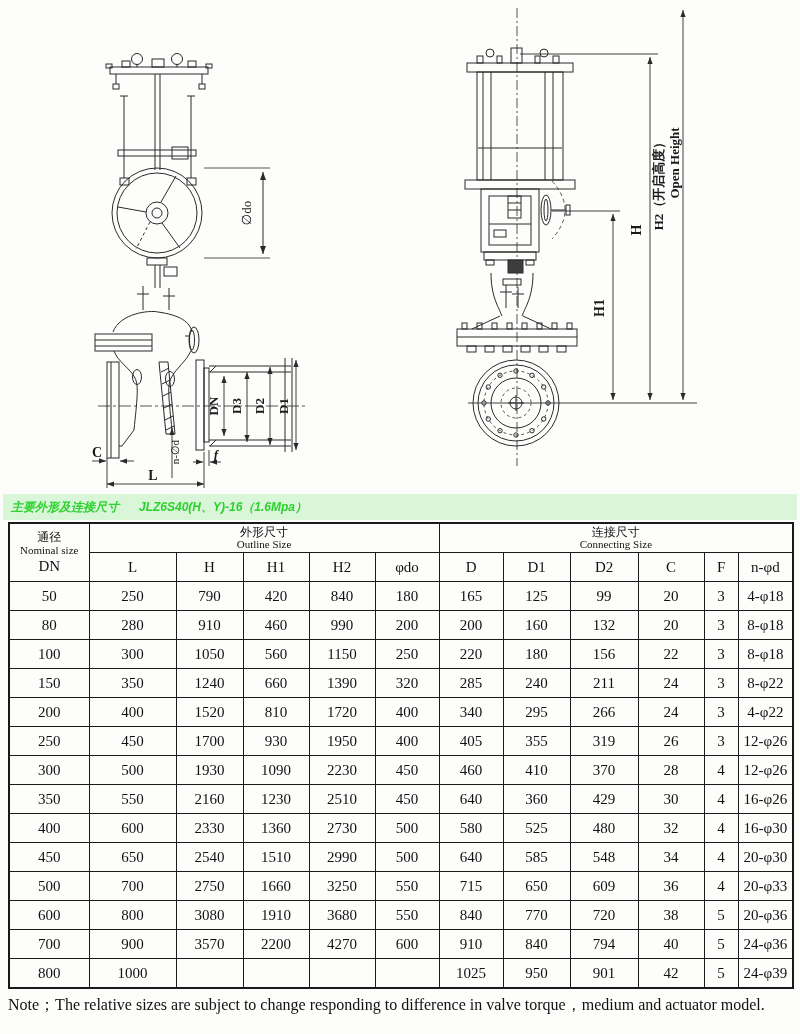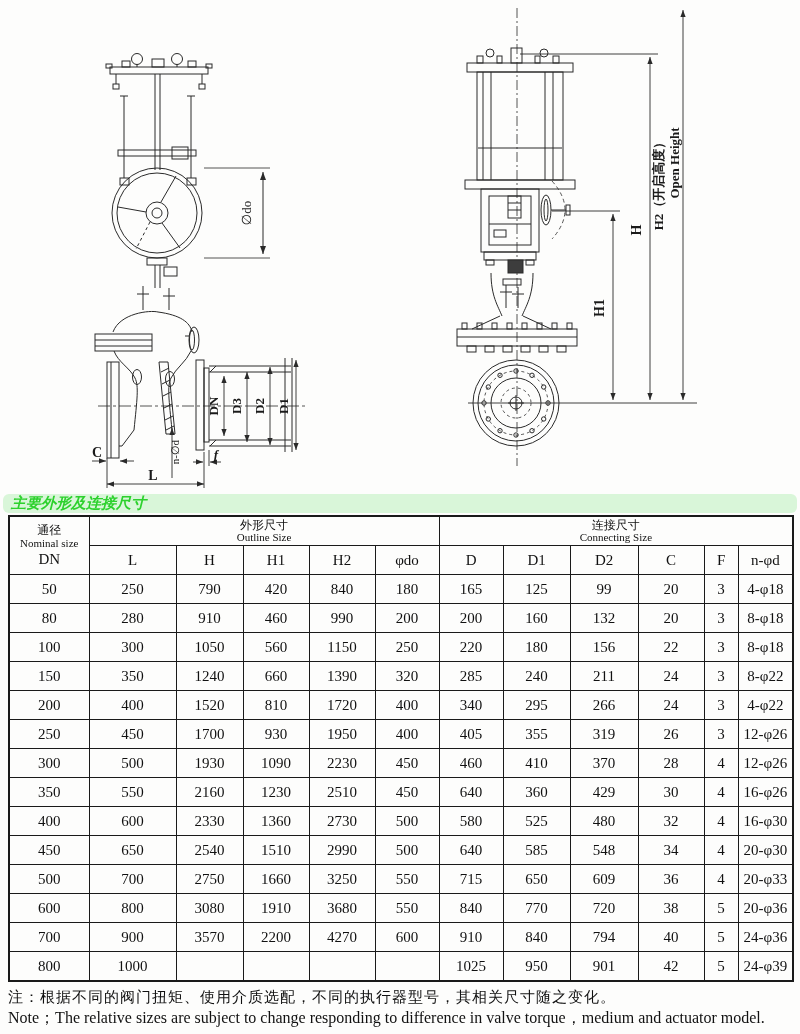--- a/index.html
+++ b/index.html
@@ -8,25 +8,25 @@
     background:#fdfdfc;
     font-family:"Liberation Serif",serif;
     position:relative;overflow:hidden;color:#111;
   }
   .drawings{position:relative;height:494px;background:#fdfdfc;}
   .drawings svg{position:absolute;top:0;left:0;}
   #leftDrawing{left:55px;top:6px;}
   #rightDrawing{left:425px;top:3px;}
 
   .title-band{
-    height:19px;margin:0 3px;background:#d9f6d9;
+    height:26px;margin:0 3px;background:#d9f6d9;
     display:flex;align-items:center;gap:20px;padding-left:8px;
     font-family:"Liberation Sans",sans-serif;
-    font-style:italic;font-weight:bold;font-size:15px;
-    color:#2dd12d;white-space:nowrap;border-radius:6px;
+    font-style:italic;font-weight:bold;font-size:12px;
+    color:#2dd12d;white-space:nowrap;
   }
 
   table.dim{
     border-collapse:collapse;table-layout:fixed;
     width:784px;margin:2px 8px 0 8px;
     text-align:center;font-size:15px;border:2px solid #1a1a1a;
   }
   table.dim td,table.dim th{
     border:1px solid #1a1a1a;padding:0;height:28px;
     font-weight:normal;overflow:hidden;white-space:nowrap;
@@ -297,20 +297,21 @@
     </g>
     <text transform="rotate(-90 604 310)" x="604" y="310" text-anchor="middle" font-size="14" font-weight="bold">H1</text>
     <text transform="rotate(-90 641 232)" x="641" y="232" text-anchor="middle" font-size="14" font-weight="bold">H</text>
     <text transform="rotate(-90 663 185)" x="663" y="185" text-anchor="middle" font-size="13" font-weight="bold">H2（开启高度）</text>
     <text transform="rotate(-90 679 165)" x="679" y="165" text-anchor="middle" font-size="13" font-weight="bold">Open Height</text>
   </svg>
 </div>
 
 <div class="title-band">
   <span>主要外形及连接尺寸</span>
+  <span>JLZ6S40(H、Y)-16（1.6Mpa）</span>
 </div>
 
 <table class="dim">
   <colgroup>
     <col style="width:80px">
       <col style="width:87px">
       <col style="width:67px">
       <col style="width:66px">
     <col style="width:66px">
       <col style="width:64px">
@@ -545,15 +546,14 @@
         <td>950</td>
         <td>901</td>
         <td>42</td>
         <td>5</td>
         <td>24-φ39</td>
       </tr>
     </tbody>
 </table>
 
 <div class="notes">
-  <div class="note-cn">注：根据不同的阀门扭矩、使用介质选配，不同的执行器型号，其相关尺寸随之变化。</div>
   <div class="note-en">Note；The relative sizes are subject to change responding to difference in valve torque，medium and actuator model.</div>
 </div>
 
 </body></html>

